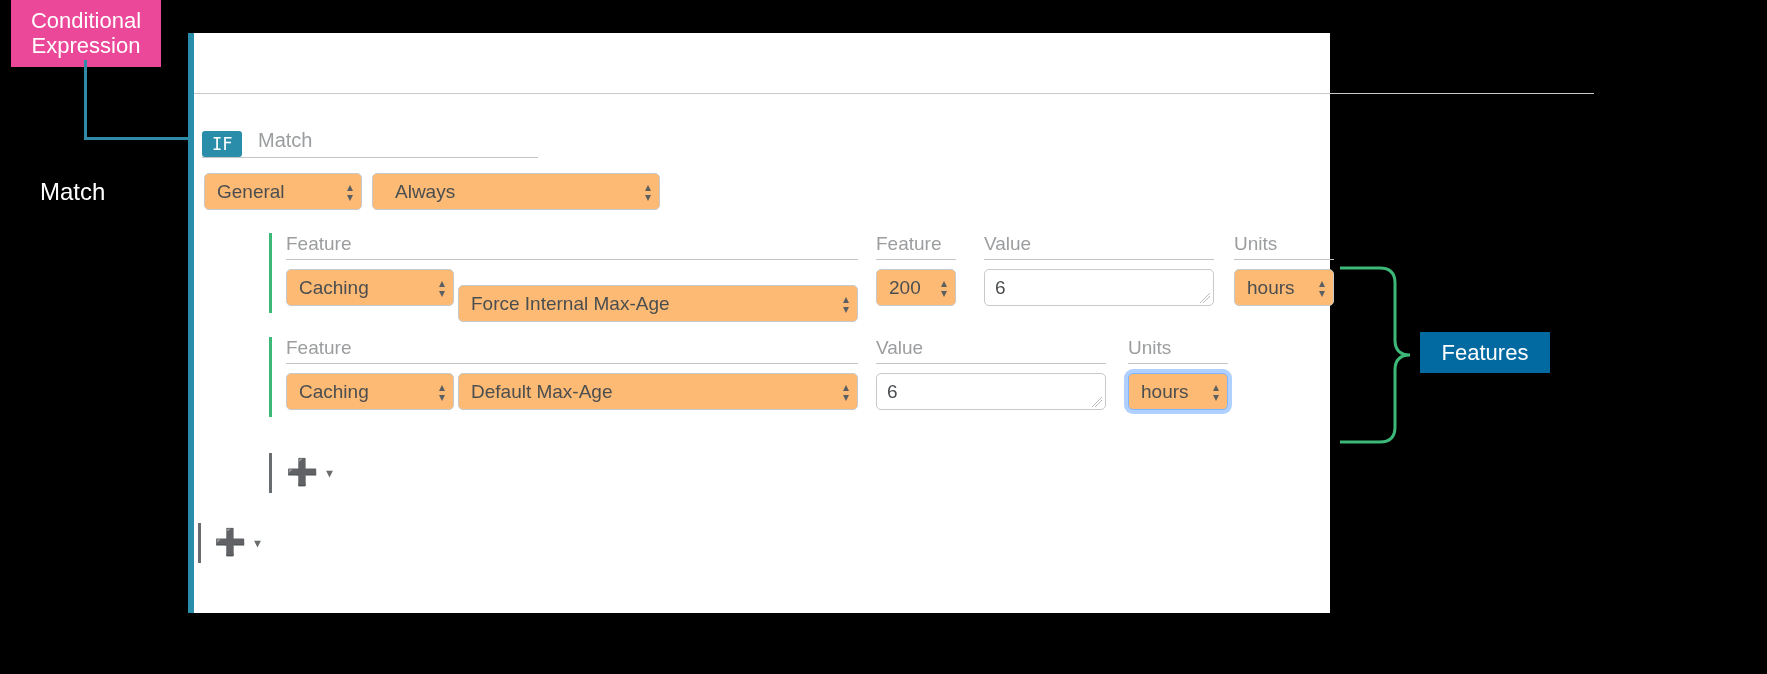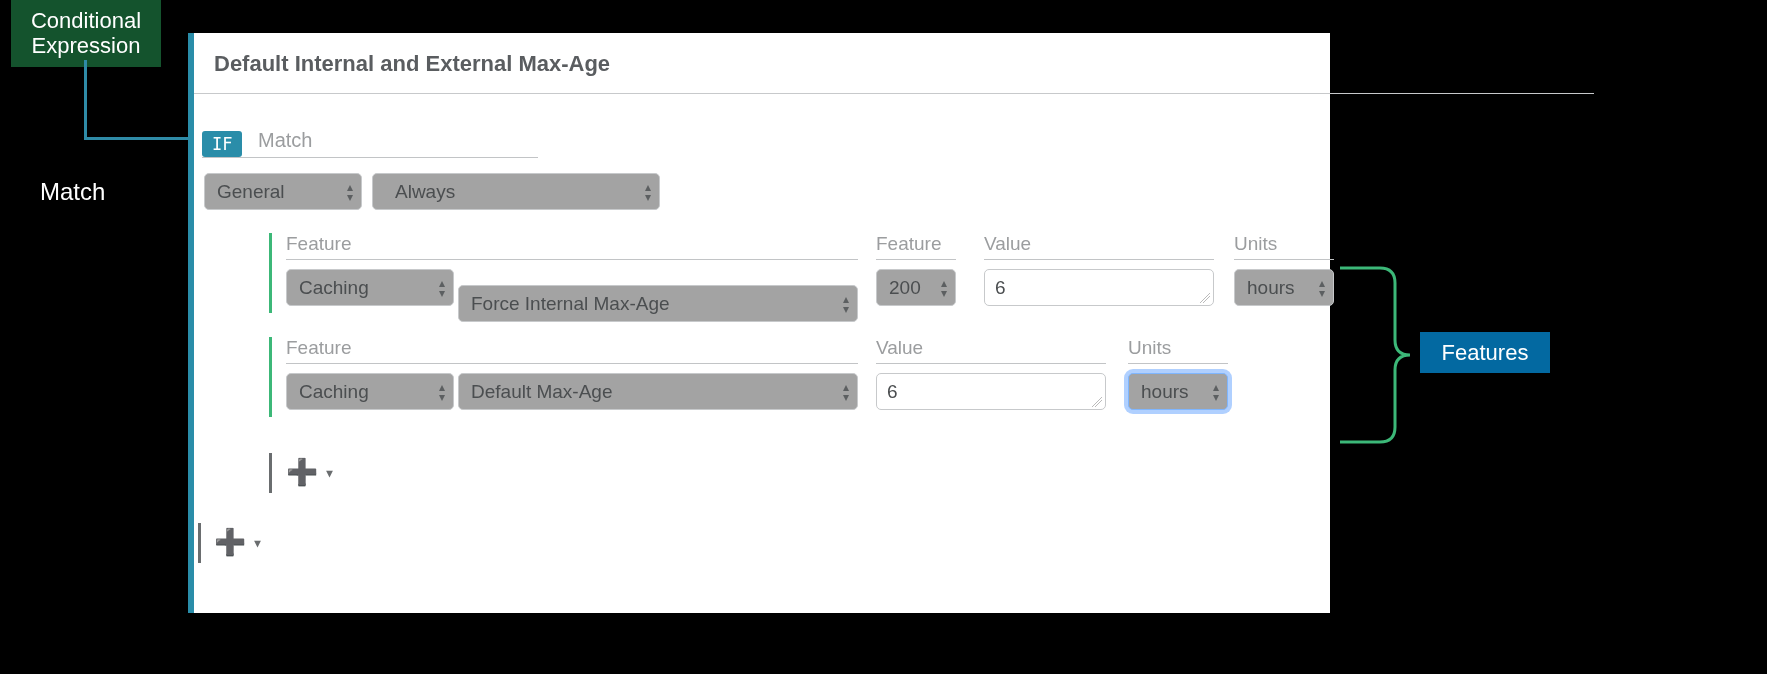--- a/index.html
+++ b/index.html
@@ -71,21 +71,21 @@
     left: 8px; top: 124px;
     width: 336px;
     border-bottom: 1px solid #c2c4c6;
   }
 
   
   .sel {
     position: absolute;
     border: 1px solid #c7c9cb;
     border-radius: 5px;
-    background: #a3a3a3;
+    background: #fdba74;
     height: 37px;
     padding: 6px 28px 6px 12px;
     font-size: 19px;
     color: #4b4e50;
     display: flex;
     align-items: center;
   }
   .sel.wide { font-size: 19px; padding-left: 22px; }
   .caret {
     position: absolute;
@@ -146,21 +146,21 @@
     font-weight: 700;
     display:flex;
     align-items:center;
     gap:8px;
   }
   .plus-btn .dd { font-size: 12px; color:#6a6d6f; }
 
   
   .callout-box {
     position: absolute;
-    background: #14532d;
+    background: #ec4899;
     color: #fff;
     font-size: 22px;
     text-align: center;
     padding: 8px 14px;
     line-height: 1.15;
   }
   .callout-box.green { background: #0369a1; }
   .match-anno {
     position: absolute;
     color: #fff;
@@ -200,21 +200,20 @@
 <div class="callout-box green" style="left:1420px; top:332px; width:130px;">
   <span>Features</span>
 </div>
 
 <svg style="position:absolute; left:1340px; top:265px; width:70px; height:180px;">
   <path d="M0 3 H40 Q55 3 55 18 V75 Q55 90 70 90 Q55 90 55 105 V162 Q55 177 40 177 H0" fill="none" stroke="#3cb878" stroke-width="3"></path>
 </svg>
 
 <div class="app-panel">
 
-  <div class="title">Default Internal and External Max-Age</div>
   <div class="title-underline"></div>
 
   <div class="if-badge">IF</div>
   <div class="match-label">Match</div>
   <div class="match-underline"></div>
 
   <div class="sel" style="left:10px; top:140px; width:158px;">
     <span>General</span>
     <span class="caret"></span>
   </div>

